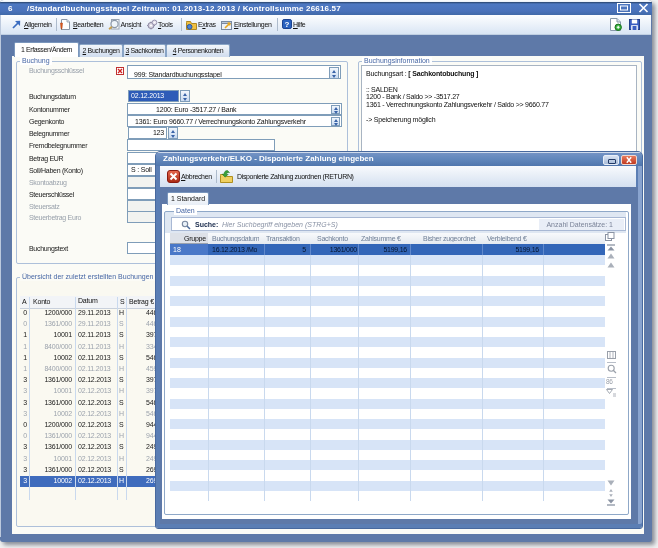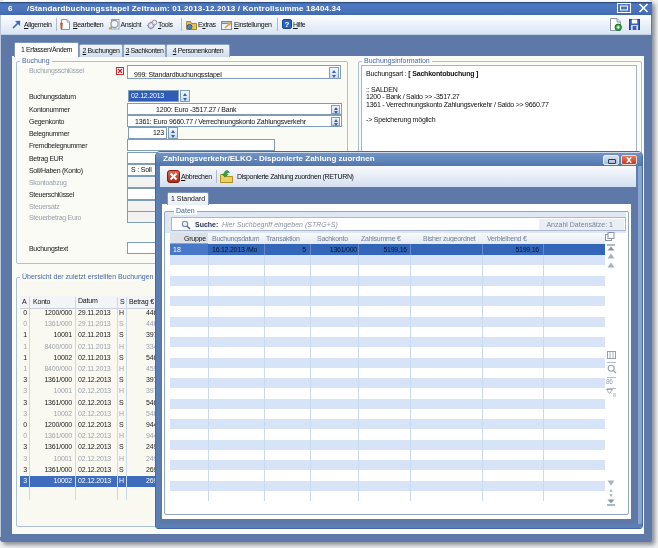--- a/index.html
+++ b/index.html
@@ -34,21 +34,21 @@
 .hdr{color:#6f7f96;}
 .num{text-align:right;}
 .gridline{position:absolute;width:1px;background:#c9d9ee;z-index:4;}
 .ovr{position:absolute;font-size:7px;white-space:pre;z-index:3;letter-spacing:-0.2px;}
 </style>
 </head>
 <body>
 <div id="win">
   <div id="titlebar">
     <span class="tt" style="left:8px;top:3.5px">6</span>
-    <span class="tt" style="left:27px;top:3.5px;letter-spacing:0.18px">/Standardbuchungsstapel Zeitraum: 01.2013-12.2013 / Kontrollsumme 18404.34</span>
+    <span class="tt" style="left:27px;top:3.5px;letter-spacing:0.18px">/Standardbuchungsstapel Zeitraum: 01.2013-12.2013 / Kontrollsumme 26616.57</span>
     <svg class="abs" style="left:617px;top:3px" width="14" height="10" viewBox="0 0 14 10">
         <rect x="0.5" y="0.5" width="13" height="9" fill="none" stroke="#fff"></rect>
         <rect x="3.5" y="3" width="7" height="4" fill="none" stroke="#fff"></rect>
       </svg>
     <svg class="abs" style="left:638px;top:3px" width="11" height="10" viewBox="0 0 11 10">
         <path d="M1.5 1 L9.5 9 M9.5 1 L1.5 9" stroke="#fff" stroke-width="1.6"></path>
       </svg>
   </div>
   <div class="abs" style="left:0;top:15px;width:1px;height:522px;background:#bcc9dd;z-index:5"></div>
   <div id="toolbar">
@@ -280,21 +280,21 @@
       <div class="ovr" style="left:130px;top:477px;width:40px;text-align:right;color:#fff">2699,16</div>
   </div>
   <div class="gridline" style="left:29px;top:297px;height:203px;z-index:2"></div>
   <div class="gridline" style="left:75px;top:297px;height:203px;z-index:2"></div>
   <div class="gridline" style="left:117px;top:297px;height:203px;z-index:2"></div>
   <div class="gridline" style="left:126px;top:297px;height:203px;z-index:2"></div>
 </div>
 
 <div id="dlg">
   <div id="dlgtitle">
-    <span class="tt" style="left:7px;top:1.5px">Zahlungsverkehr/ELKO - Disponierte Zahlung zuordnen</span>
+    <span class="tt" style="left:7px;top:1.5px">Zahlungsverkehr/ELKO - Disponierte Zahlung eingeben</span>
     <div class="abs" style="left:447px;top:3px;width:16px;height:10px;background:linear-gradient(#d8e2f2,#a8bcd8);border:1px solid #e8eef8;border-radius:2px;box-sizing:border-box;">
         <div style="position:absolute;left:4px;top:2.5px;width:6px;height:3px;border:1.3px solid #223a66;border-radius:1px"></div>
       </div>
     <div class="abs" style="left:465px;top:3px;width:16px;height:10px;background:linear-gradient(#e87a5c,#c03a20);border:1px solid #f0d8d0;border-radius:2px;box-sizing:border-box;">
         <svg width="14" height="8" viewBox="0 0 14 8" style="display:block">
           <path d="M4.8 1.2 L9.2 6.8 M9.2 1.2 L4.8 6.8" stroke="#fff" stroke-width="1.4"></path>
         </svg>
       </div>
   </div>
   <div id="dlgtb">

